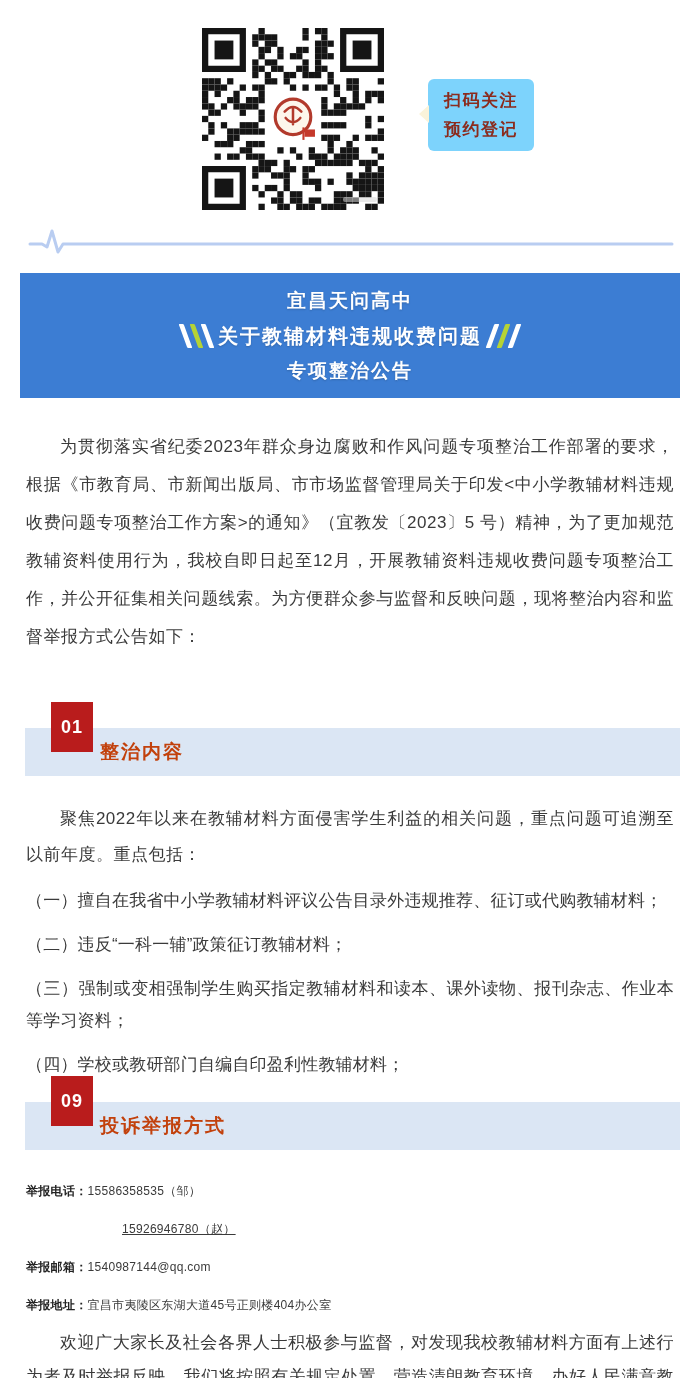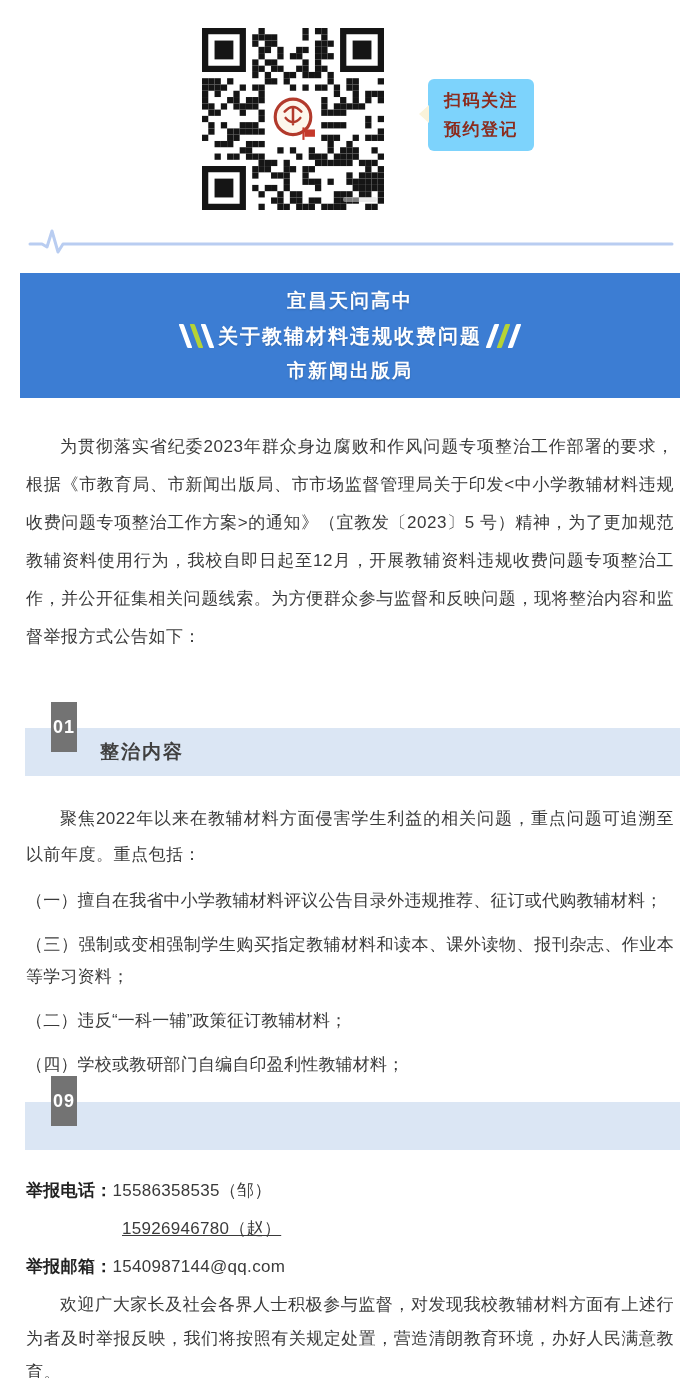--- a/index.html
+++ b/index.html
@@ -37,28 +37,28 @@
   
   .content{padding:0 26px;font-size:17px;letter-spacing:.5px;}
   .para{margin:0;text-align:justify;line-height:38px;text-indent:2em;}
   .intro{margin-top:30px;}
   .lead{margin-top:25px;line-height:36px;}
   .item{margin:12px 0 0;text-align:justify;line-height:32px;text-indent:0;letter-spacing:.2px;}
   
   .section-bar{position:relative;height:48px;background:#dbe6f4;margin:0 -6px 0 -1px;}
   .section-bar.first{margin-top:72px;}
   .section-bar.second{margin-top:21px;}
-  .num-badge{position:absolute;left:26px;top:-26px;width:26px;height:50px;background:#737373;
+  .num-badge{position:absolute;left:26px;top:-26px;width:42px;height:50px;background:#b91c1c;
     color:#ffffff;font-size:18px;font-weight:700;display:flex;align-items:center;
     justify-content:center;letter-spacing:1px;}
   .section-title{margin-left:75px;line-height:48px;font-size:19px;font-weight:700;
-    color:#404040;letter-spacing:2px;}
+    color:#c2410c;letter-spacing:2px;}
   
   .contacts{margin-top:22px;}
-  .contact-line{line-height:38px;font-size:17px;letter-spacing:.3px;}
+  .contact-line{line-height:38px;font-size:12px;letter-spacing:.3px;}
   .contact-label{font-weight:700;color:#222222;}
   .contact-line.indent{padding-left:96px;text-decoration:underline;}
   
   .outro{margin-top:2px;line-height:34px;}
 </style>
 </head>
 <body>
 
 <div class="qr-section">
   <div class="qr-box">
@@ -373,49 +373,53 @@
       <div class="slash green"></div>
       <div class="slash"></div>
     </div>
     <span>关于教辅材料违规收费问题</span>
     <div class="slashes slashes-right">
       <div class="slash"></div>
       <div class="slash green"></div>
       <div class="slash"></div>
     </div>
   </div>
-  <div class="banner-line3">市新闻出版局</div>
+  <div class="banner-line3">专项整治公告</div>
 </div>
 
 <div class="content">
 
   <p class="para intro">为贯彻落实省纪委2023年群众身边腐败和作风问题专项整治工作部署的要求，根据《市教育局、市新闻出版局、市市场监督管理局关于印发&lt;中小学教辅材料违规收费问题专项整治工作方案&gt;的通知》（宜教发〔2023〕5 号）精神，为了更加规范教辅资料使用行为，我校自即日起至12月，开展教辅资料违规收费问题专项整治工作，并公开征集相关问题线索。为方便群众参与监督和反映问题，现将整治内容和监督举报方式公告如下：</p>
 
   <div class="section-bar first">
     <div class="num-badge">01</div>
     <div class="section-title">整治内容</div>
   </div>
 
   <p class="para lead">聚焦2022年以来在教辅材料方面侵害学生利益的相关问题，重点问题可追溯至以前年度。重点包括：</p>
   <p class="item">（一）擅自在我省中小学教辅材料评议公告目录外违规推荐、征订或代购教辅材料；</p>
+  <p class="item">（二）违反“一科一辅”政策征订教辅材料；</p>
   <p class="item">（三）强制或变相强制学生购买指定教辅材料和读本、课外读物、报刊杂志、作业本等学习资料；</p>
-  <p class="item">（二）违反“一科一辅”政策征订教辅材料；</p>
   <p class="item">（四）学校或教研部门自编自印盈利性教辅材料；</p>
 
   <div class="section-bar second">
     <div class="num-badge">09</div>
+    <div class="section-title">投诉举报方式</div>
   </div>
 
   <div class="contacts">
     <div class="contact-line">
       <span class="contact-label">举报电话：</span><span>15586358535（邹）</span>
     </div>
     <div class="contact-line indent">
       <span>15926946780（赵）</span>
     </div>
     <div class="contact-line">
       <span class="contact-label">举报邮箱：</span><span>1540987144@qq.com</span>
     </div>
+    <div class="contact-line">
+      <span class="contact-label">举报地址：</span><span>宜昌市夷陵区东湖大道45号正则楼404办公室</span>
+    </div>
   </div>
 
   <p class="para outro">欢迎广大家长及社会各界人士积极参与监督，对发现我校教辅材料方面有上述行为者及时举报反映，我们将按照有关规定处置，营造清朗教育环境，办好人民满意教育。</p>
 
 </div>
 
 </body></html>

